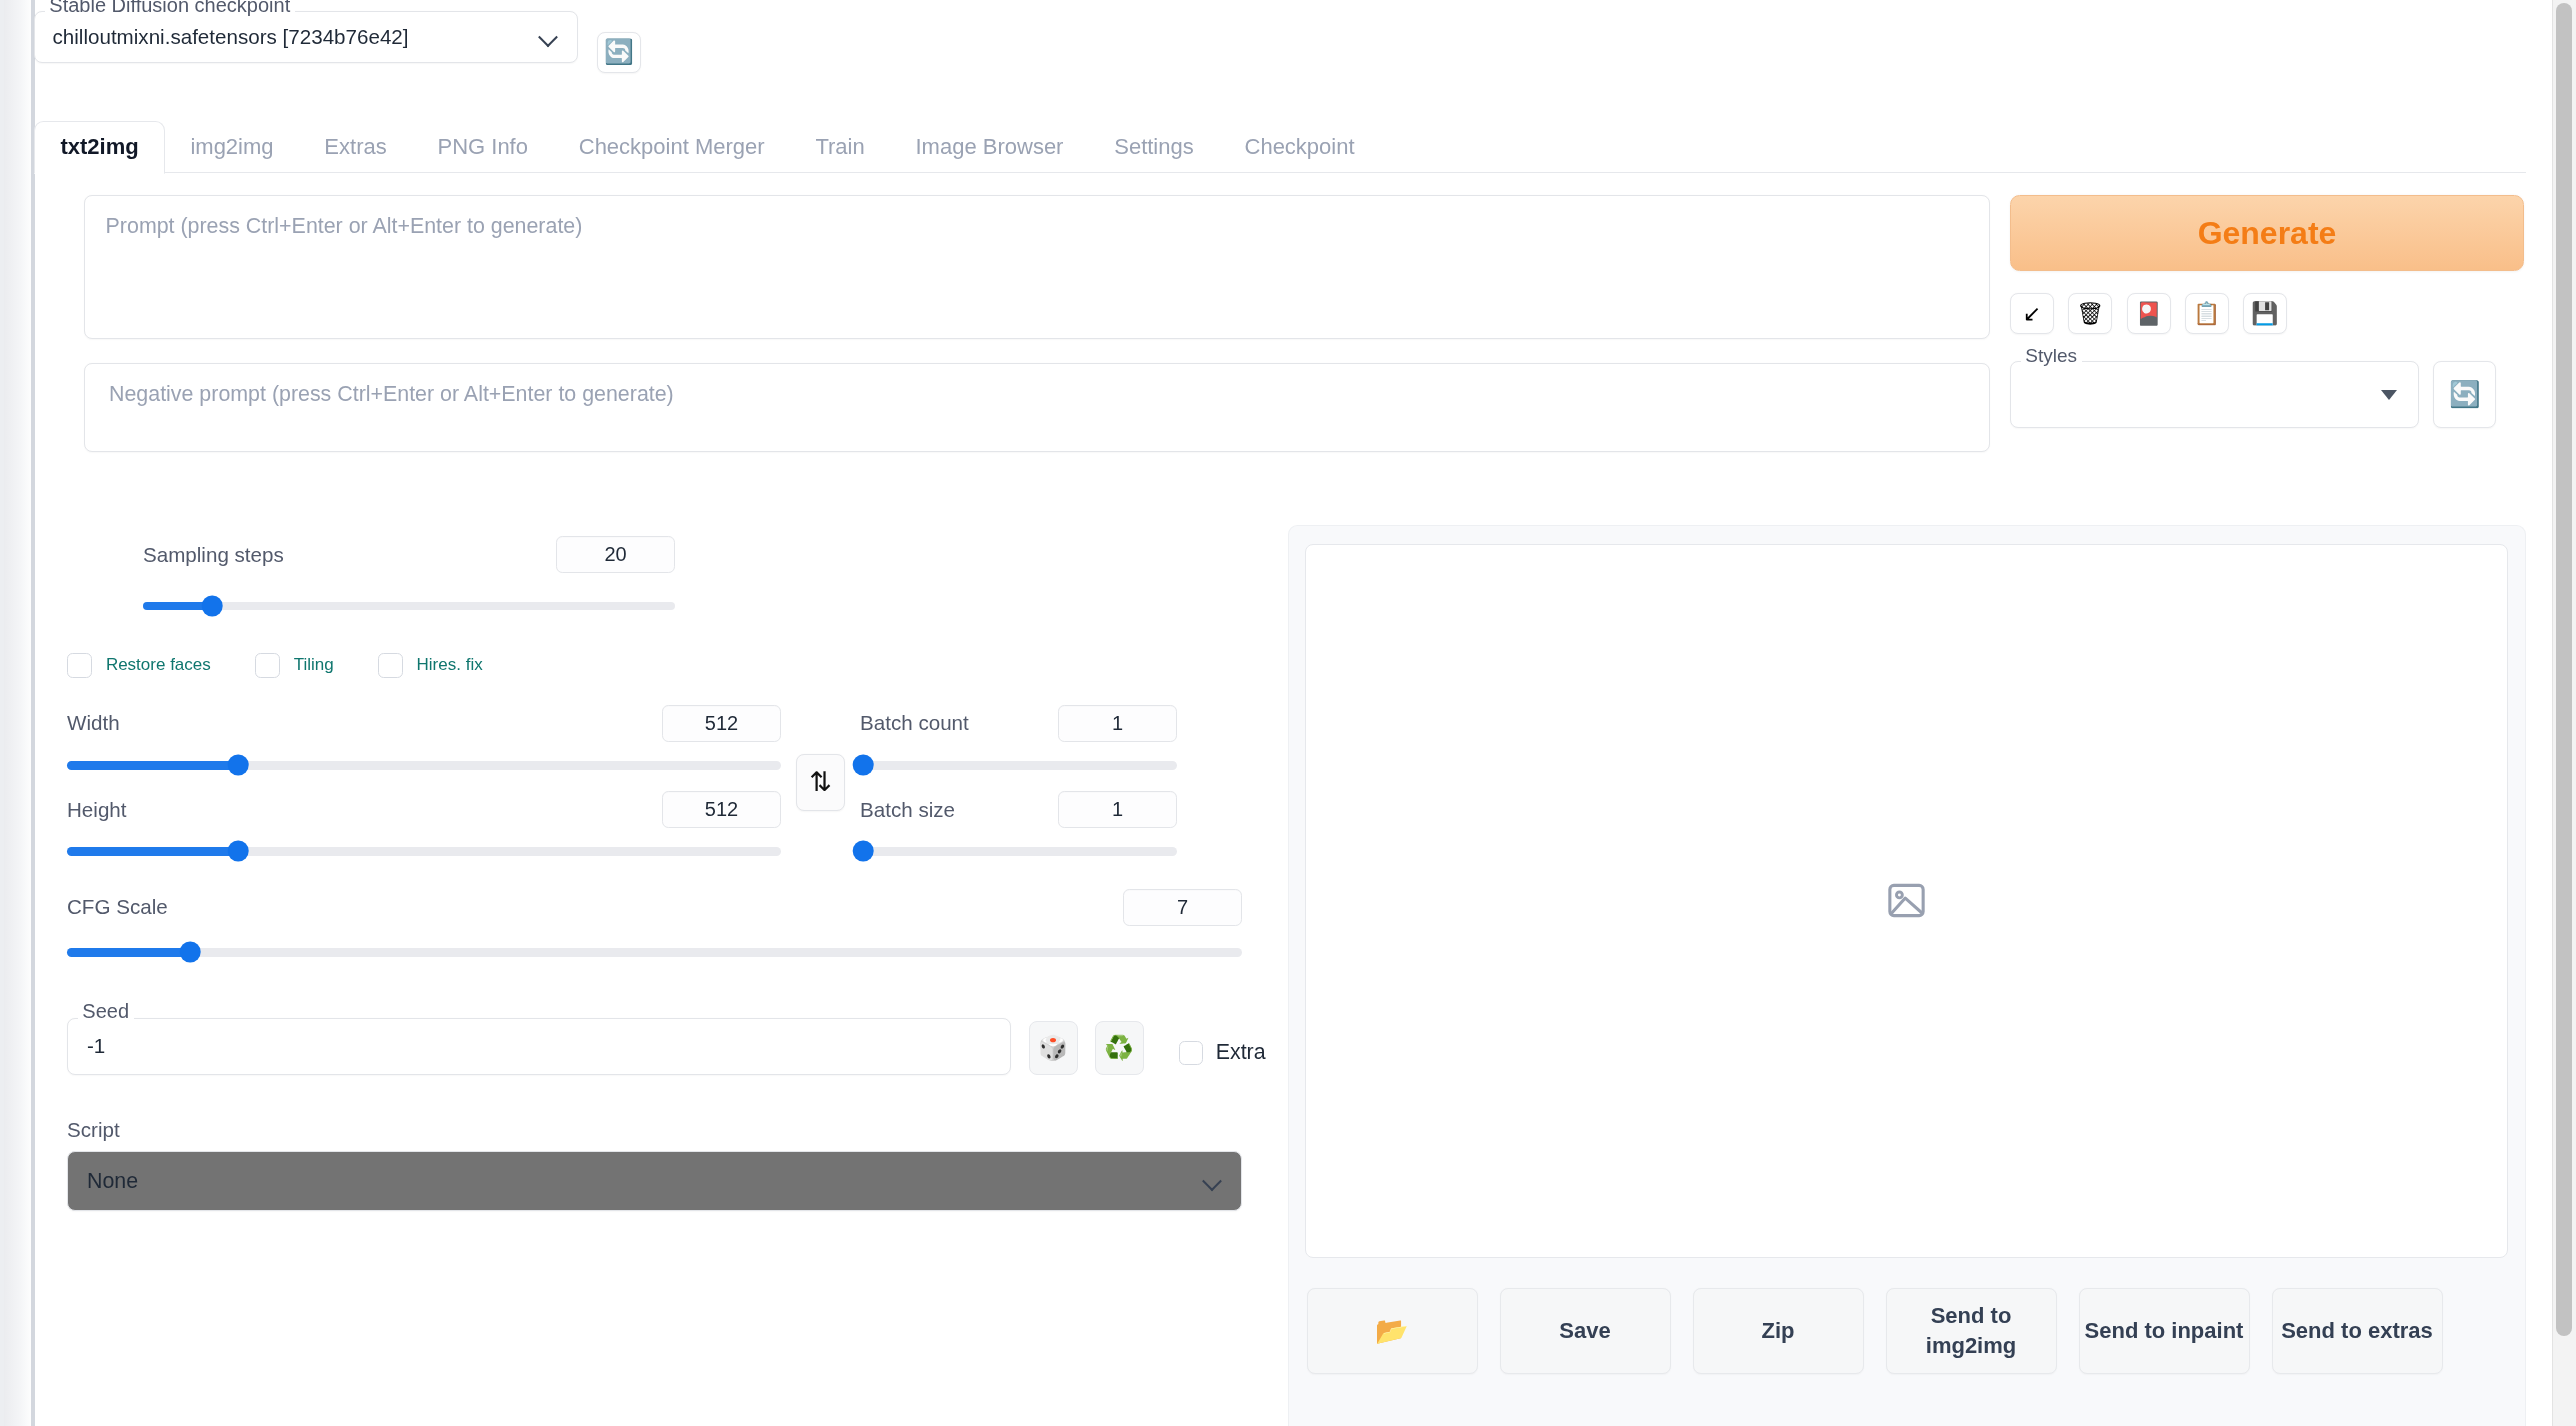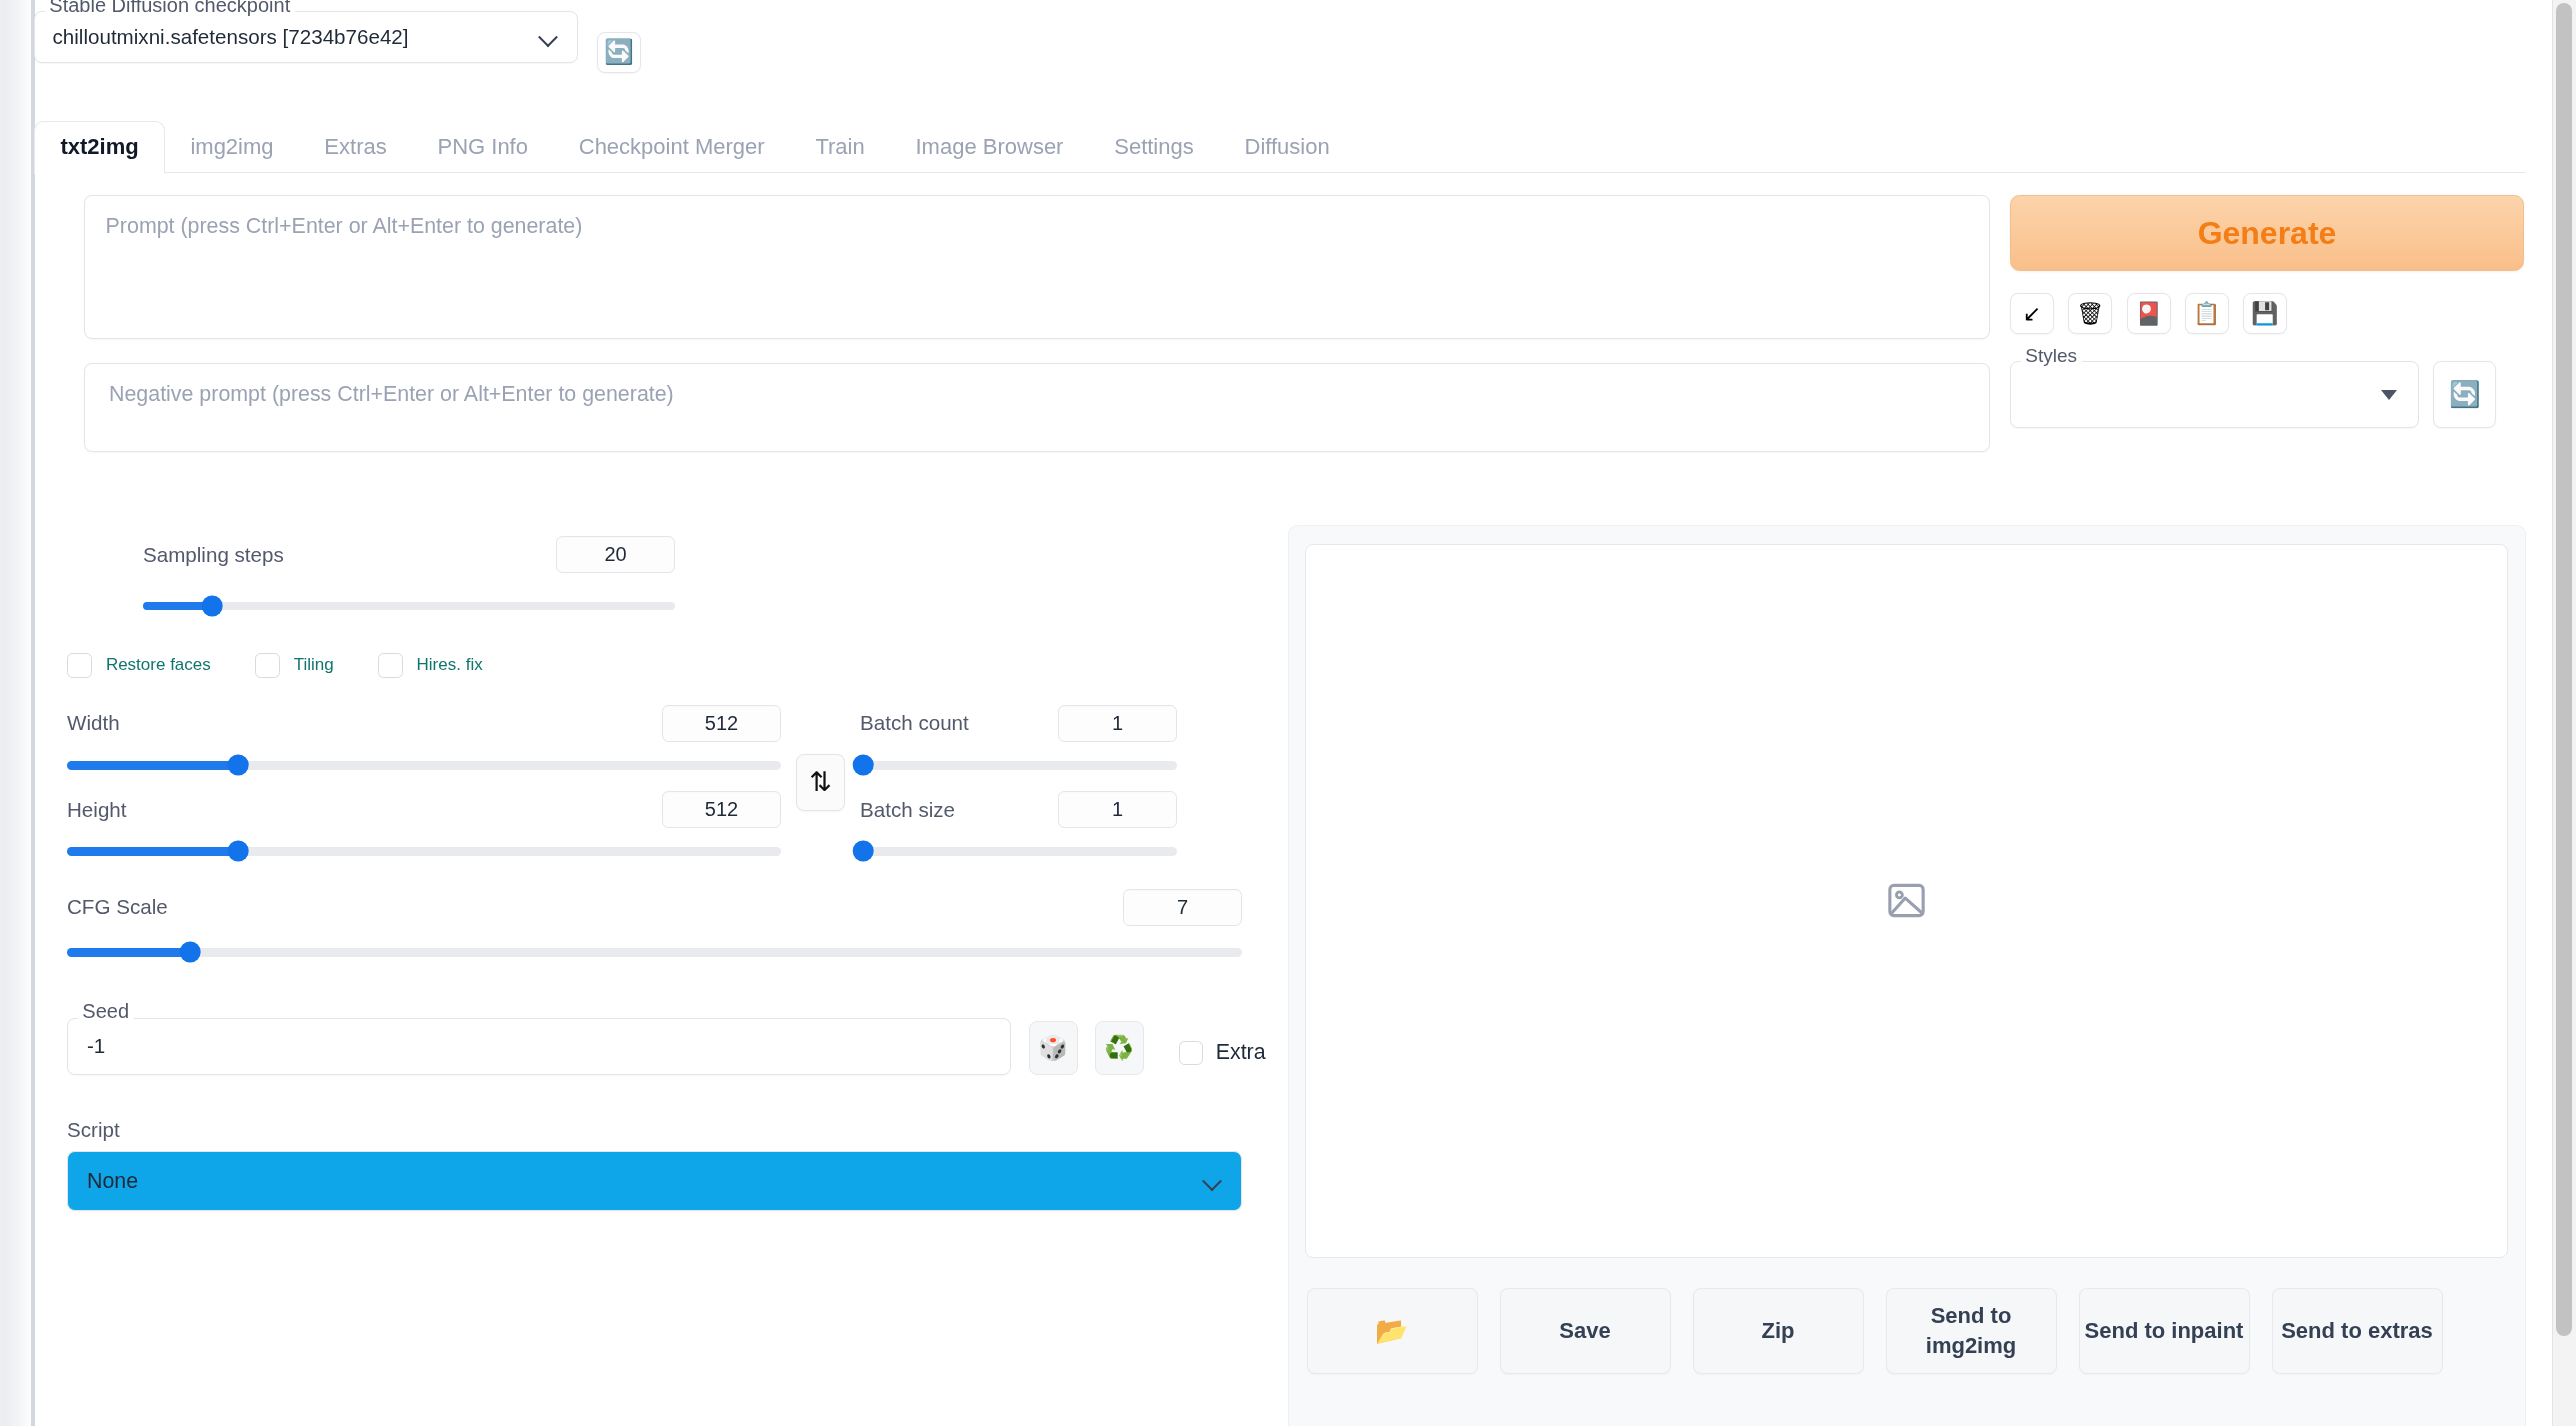--- a/index.html
+++ b/index.html
@@ -218,21 +218,21 @@
   .seed-box .field-legend{ top:-17.5px; }
   .seed-icon-btn {
     width:49px;height:54px;background:#f6f7f8;border:0.8px solid #e6e8ec;border-radius:8px;
     display:flex;align-items:center;justify-content:center;font-size:24px;cursor:pointer;
   }
   .extra-chk { display:flex;align-items:center;gap:12.7px;margin-left:17.5px;margin-bottom:9.5px; }
 
   
   .script-block { margin-top: 43px; }
   .script-select {
-    position:relative;width:1175px;height:60px;background:#0ea5e9;border:0.8px solid #e3e5e9;
+    position:relative;width:1175px;height:60px;background:#737373;border:0.8px solid #e3e5e9;
     border-radius:8px;display:flex;align-items:center;padding:0 19px;
     box-shadow:0 0.8px 1.6px rgba(0,0,0,.03);font-size:21.4px;color:#1f2937;margin-top:9.5px;
     cursor:pointer;
   }
 
   
   .result-panel {
     position:absolute; left:1254px; top:349px;
     width:1238px; height:1079px;
     background:#f8f9fb;
@@ -298,21 +298,21 @@
     <div class="tab">
         <span>Train</span>
       </div>
     <div class="tab">
         <span>Image Browser</span>
       </div>
     <div class="tab">
         <span>Settings</span>
       </div>
     <div class="tab">
-        <span>Diffusion</span>
+        <span>Checkpoint</span>
       </div>
   </div>
 
   <div class="main">
 
     <div class="prompt-area">
       <div class="prompt-box">
         <span class="ph">Prompt (press Ctrl+Enter or Alt+Enter to generate)</span>
       </div>
       <div class="prompt-box neg">

